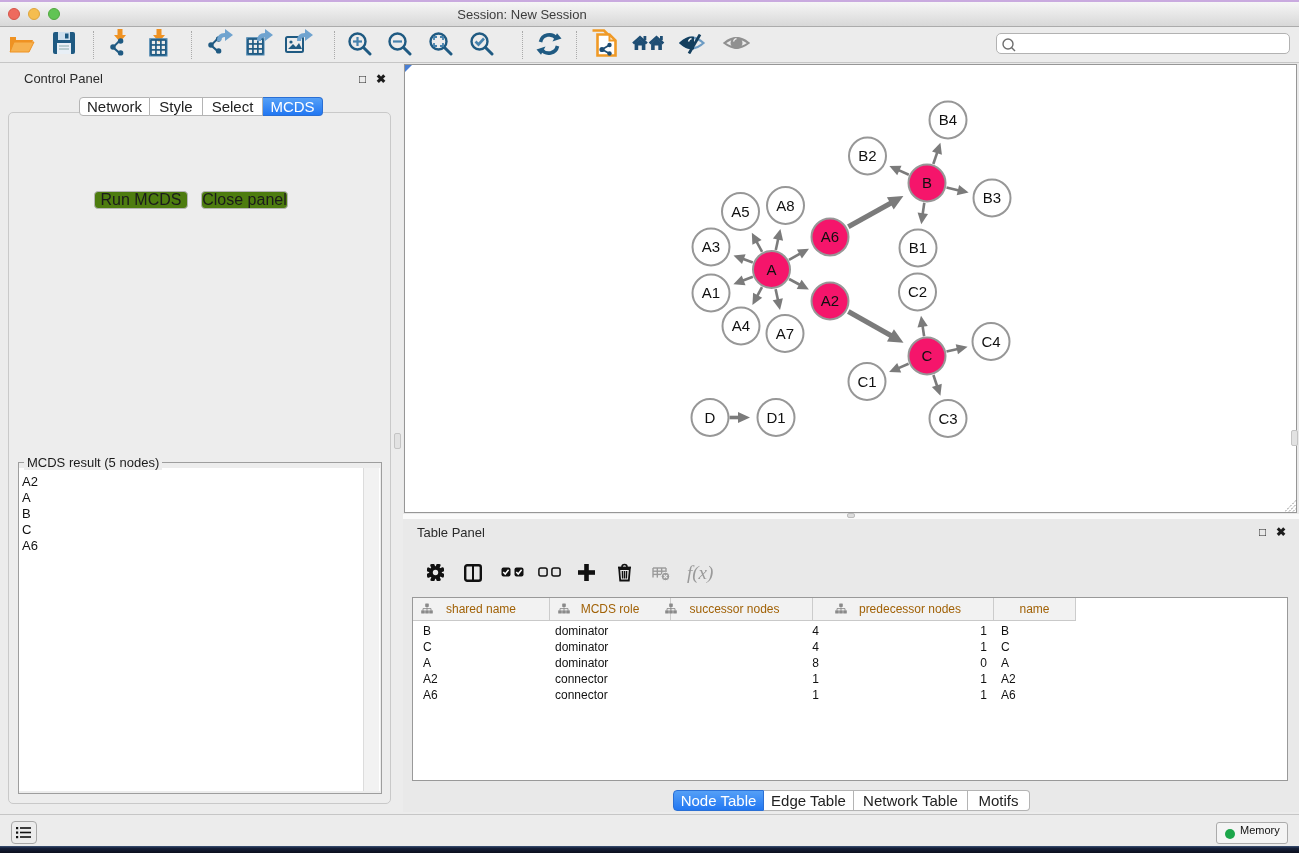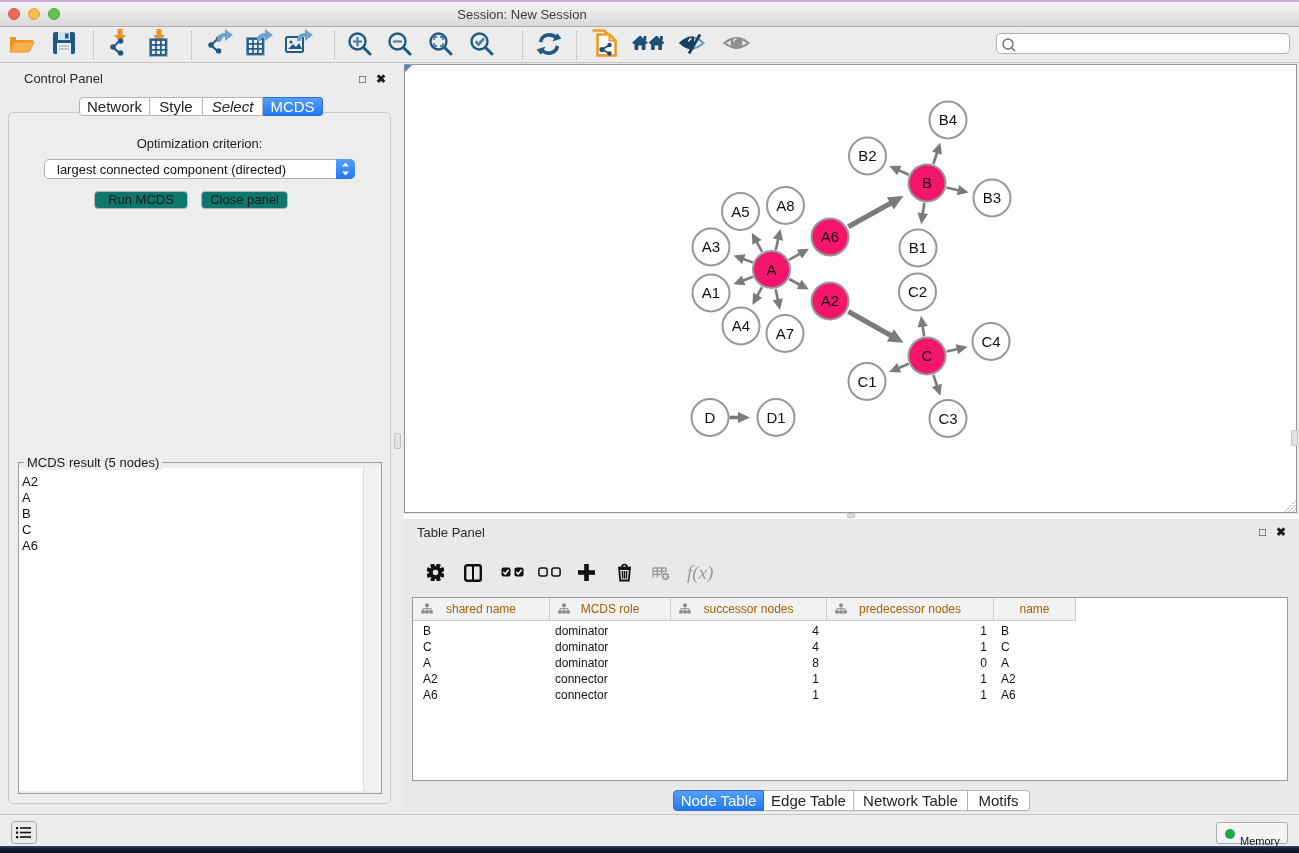--- a/index.html
+++ b/index.html
@@ -28,21 +28,21 @@
 .tabs2 { height:21px; } .tabs2 .tab { line-height:19px; }
 .tab { border:1px solid #b4b4b4; border-left:none; background:#fff; font-size:15px; color:#222; text-align:center; line-height:17px; }
 .tab.first { border-left:1px solid #b4b4b4; border-radius:4px 0 0 4px; }
 .tab.last { border-radius:0 4px 4px 0; }
 .tab.sel { background:linear-gradient(#55a0f7,#2277f2); color:#fff; border-color:#2a6fd4; }
 #cp-inner { left:8px; top:112px; width:383px; height:692px; background:#ededed; border:1px solid #c9c9c9; border-radius:5px; }
 #opt-label { left:0px; top:136px; width:399px; text-align:center; font-size:13px; color:#1b1b1b; }
 #dropdown { left:44px; top:159px; width:311px; height:20px; background:#fff; border:1px solid #b0b0b0; border-radius:5px; }
 #dropdown .txt { position:absolute; left:12px; top:2px; font-size:13px; color:#111; }
 #dropdown .step { position:absolute; right:-1px; top:-1px; width:19px; height:20px; background:linear-gradient(#55a0f7,#2277f2); border-radius:0 5px 5px 0; }
-.btn { position:absolute; height:18px; background:#0f766e; border:1px solid #b5b5b5; border-radius:4px; font-size:13px; color:#1b1b1b; text-align:center; line-height:16px; }
+.btn { position:absolute; height:18px; background:#4d7c0f; border:1px solid #b5b5b5; border-radius:4px; font-size:16px; color:#1b1b1b; text-align:center; line-height:16px; }
 
 #fs { left:18px; top:462px; width:364px; height:332px; border:1px solid #9e9e9e; }
 #fs-legend { left:24px; top:455px; background:#ededed; padding:0 3px; font-size:13px; color:#1b1b1b; }
 #fs-white { left:19px; top:468px; width:361px; height:323px; background:#fff; }
 #fs-scroll { left:363px; top:468px; width:16px; height:323px; background:#f2f2f2; border-left:1px solid #dcdcdc; }
 .fsitem { position:absolute; left:22px; font-size:13px; color:#111; }
 
 #splitter-h { left:392px; top:63px; width:11px; height:749px; background:#ececec; }
 #split-knob { left:394px; top:433px; width:7px; height:16px; background:#e2e2e2; border:1px solid #c4c4c4; border-radius:2px; }
 #desktop { left:403px; top:63px; width:896px; height:749px; background:#e9e9e9; }
@@ -59,21 +59,21 @@
 #tbl-head { left:0px; top:0px; width:663px; height:23px; background:#f2f2f2; border-bottom:1px solid #c9c9c9; }
 .hcell { position:absolute; top:0; height:22px; border-right:1px solid #cccccc; font-size:12px; color:#a16207; text-align:center; line-height:22px; }
 .trow { position:absolute; font-size:12px; color:#111; }
 .tabs2 { left:673px; top:790px; }
 
 #statusline { left:0; top:814px; width:1299px; height:1px; background:#c6c6c6; }
 #status { left:0; top:815px; width:1299px; height:31px; background:#ececec; }
 #listbtn { left:11px; top:821px; width:26px; height:23px; background:#ececec; border:1px solid #a8a8a8; border-radius:4px; }
 #membox { left:1216px; top:822px; width:72px; height:22px; background:#f4f4f4; border:1px solid #ababab; border-radius:3px; }
 #membox .dot { position:absolute; left:8px; top:6px; width:10px; height:10px; border-radius:50%; background:#1ca64a; }
-#membox .txt { position:absolute; left:23px; top:12px; font-size:11px; color:#111; }
+#membox .txt { position:absolute; left:23px; top:1px; font-size:11px; color:#111; }
 #darkstrip { left:0; top:846px; width:1299px; height:7px; background:linear-gradient(#3c5377,#16203a 30%,#0a0e1c); }
 </style>
 </head>
 <body>
 <div id="app">
 <div class="abs" id="purple"></div>
 <div class="abs" id="titlebar">
       <div class="tl t1"></div>
       <div class="tl t2"></div>
       <div class="tl t3"></div>
@@ -237,32 +237,24 @@
         <circle cx="11" cy="10" r="5" fill="none" stroke="#6e6e6e" stroke-width="1.4"></circle>
         <line x1="14.5" y1="13.5" x2="18" y2="17" stroke="#6e6e6e" stroke-width="1.4"></line>
       </svg></div>
 
 <div class="abs" id="cp-title">Control Panel</div>
 <div class="winbtns" style="left:359px; top:72px;">□</div>
 <div class="winbtns" style="left:376px; top:72px; font-weight:bold;">✖</div>
 <div class="tabbar" style="left:79px; top:97px;">
  <div class="tab first" style="width:71px;">Network</div>
  <div class="tab" style="width:53px;">Style</div>
- <div class="tab" style="width:60px;font-style:italic;">Select</div>
+ <div class="tab" style="width:60px;">Select</div>
  <div class="tab last sel" style="width:60px;">MCDS</div>
 </div>
 <div class="abs" id="cp-inner"></div>
-<div class="abs" id="opt-label">Optimization criterion:</div>
-<div class="abs" id="dropdown">
-      <span class="txt">largest connected component (directed)</span>
- <span class="step"><svg width="19" height="20">
-          <path d="M9.5 3.5 L13 7.5 L6 7.5 Z" fill="#fff"></path>
-          <path d="M9.5 16.5 L13 12.5 L6 12.5 Z" fill="#fff"></path>
-        </svg></span>
-</div>
 <div class="btn" style="left:94px; top:191px; width:94px;">Run MCDS</div>
 <div class="btn" style="left:201px; top:191px; width:87px;">Close panel</div>
 <div class="abs" id="fs"></div>
 <div class="abs" id="fs-white"></div>
 <div class="abs" id="fs-scroll"></div>
 <div class="abs" id="fs-legend">MCDS result (5 nodes)</div>
 <div class="fsitem" style="top:474px;">A2</div>
 <div class="fsitem" style="top:490px;">A</div>
 <div class="fsitem" style="top:506px;">B</div>
 <div class="fsitem" style="top:522px;">C</div>
@@ -448,21 +440,21 @@
             <g fill="#8a8a8a">
               <rect x="4.2" y="0.5" width="3.6" height="3.4" rx="0.6"></rect>
               <rect x="0.2" y="7.2" width="3.6" height="3.4" rx="0.6"></rect>
               <rect x="4.2" y="7.2" width="3.6" height="3.4" rx="0.6"></rect>
               <rect x="8.2" y="7.2" width="3.6" height="3.4" rx="0.6"></rect>
             </g>
             <g stroke="#8a8a8a" stroke-width="0.9" fill="none">
               <path d="M6 4.2 L6 5.6 M2 7 L2 5.6 L10 5.6 L10 7 M6 5.6 L6 7"></path>
             </g>
           </svg>MCDS role</div>
-        <div class="hcell" style="left:258px; width:156px;"><svg width="12" height="12" viewBox="0 0 12 12" style="position:absolute; left:8px; top:5px;">
+        <div class="hcell" style="left:244px; width:156px;"><svg width="12" height="12" viewBox="0 0 12 12" style="position:absolute; left:8px; top:5px;">
             <g fill="#8a8a8a">
               <rect x="4.2" y="0.5" width="3.6" height="3.4" rx="0.6"></rect>
               <rect x="0.2" y="7.2" width="3.6" height="3.4" rx="0.6"></rect>
               <rect x="4.2" y="7.2" width="3.6" height="3.4" rx="0.6"></rect>
               <rect x="8.2" y="7.2" width="3.6" height="3.4" rx="0.6"></rect>
             </g>
             <g stroke="#8a8a8a" stroke-width="0.9" fill="none">
               <path d="M6 4.2 L6 5.6 M2 7 L2 5.6 L10 5.6 L10 7 M6 5.6 L6 7"></path>
             </g>
           </svg>successor nodes</div>

